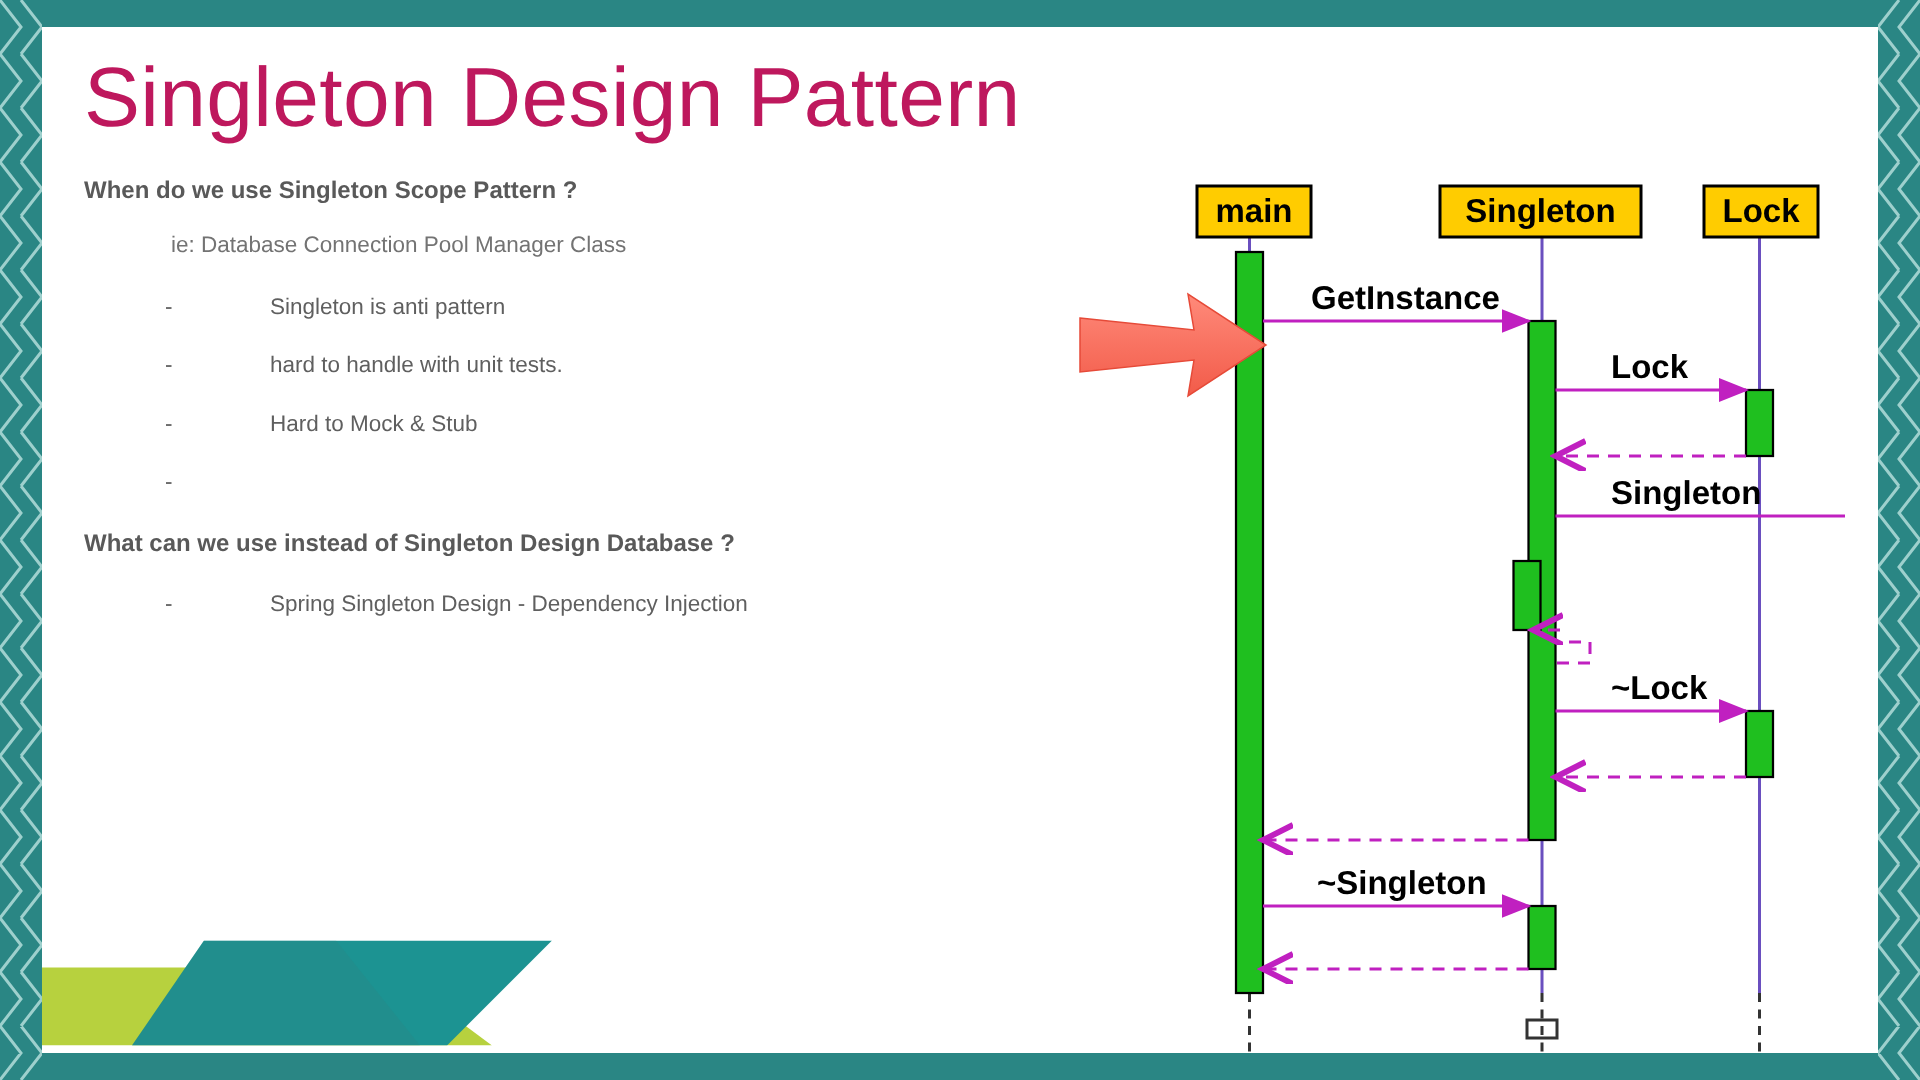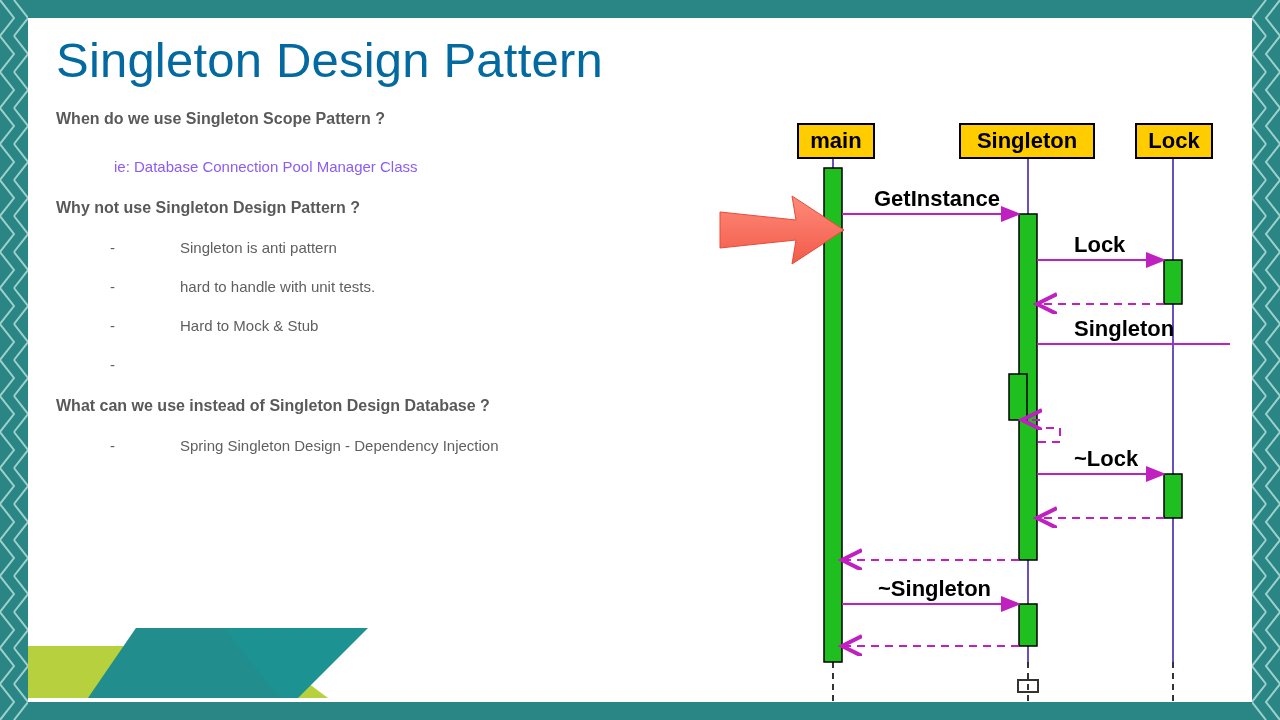--- a/index.html
+++ b/index.html
@@ -40,41 +40,41 @@
     top: 18px;
     bottom: 18px;
     background: #ffffff;
     z-index: 2;
     box-sizing: border-box;
     padding: 14px 22px 0 28px;
     color: #333;
   }
 
   .slide h1 {
-    font-size: 49px;
+    font-size: 56px;
     font-weight: 400;
-    color: #0369a1;
+    color: #be185d;
     margin: 0 0 22px 0;
     letter-spacing: 0.2px;
   }
 
   .text-col {
     width: 56%;
     color: #5f5f5f;
   }
   .q {
     font-weight: 700;
     color: #595959;
     font-size: 16px;
     margin: 16px 0 8px 0;
   }
   .ie {
     font-size: 15px;
-    margin: 30px 0 24px 58px;
-    color: #8b5cf6;
+    margin: 18px 0 24px 58px;
+    color: #737373;
   }
   .bullets {
     margin: 10px 0 24px 54px;
   }
   .bullet {
     display: flex;
     align-items: baseline;
     margin: 22px 0;
     font-size: 15px;
     color: #5f5f5f;
@@ -179,21 +179,20 @@
 
 <div class="slide">
 
   <h1>Singleton Design Pattern</h1>
 
   <div class="text-col">
 
     <div class="q">When do we use Singleton Scope Pattern ?</div>
     <div class="ie">ie: Database Connection Pool Manager Class</div>
 
-    <div class="q">Why not use Singleton Design Pattern ?</div>
     <div class="bullets">
       <div class="bullet">
           <span class="dash">-</span>
           <span>Singleton is anti pattern</span>
         </div>
       <div class="bullet">
           <span class="dash">-</span>
           <span>hard to handle with unit tests.</span>
         </div>
       <div class="bullet">

